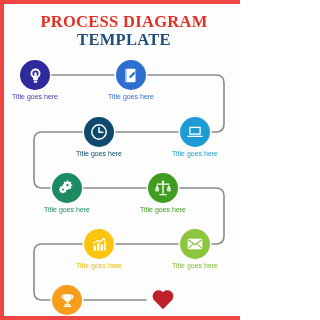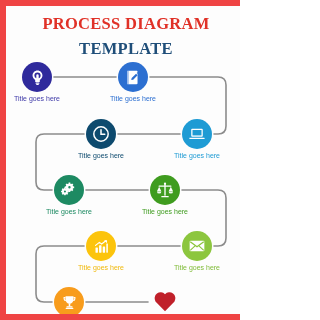--- a/index.html
+++ b/index.html
@@ -7,21 +7,21 @@
     width:240px;height:320px;
     background:#ffffff;
     font-family:"Liberation Sans", sans-serif;
     overflow:hidden;
   }
   .page{
     position:relative;
     width:260px;height:320px;
     background:#fdfdfd;
     box-sizing:border-box;
-    border:6px solid #ef4444;
+    border:4px solid #ef4444;
     overflow:hidden;
   }
   
   .title-block{
     position:absolute;left:0;top:9px;width:240px;
     text-align:center;
     font-family:"Liberation Serif", serif;
     line-height:1.05;
   }
   .title-line1{
@@ -30,21 +30,21 @@
     font-weight:bold;
     letter-spacing:0.3px;
     color:#e03127;
   }
   .title-line2{
     display:block;
     font-size:16.5px;
     font-weight:bold;
     letter-spacing:0.3px;
     color:#1f4e79;
-    margin-top:8px;
+    margin-top:1px;
   }
   
   .connectors{
     position:absolute;left:0;top:0;width:240px;height:320px;
   }
   
   .node{
     position:absolute;
     width:0;height:0;
   }

